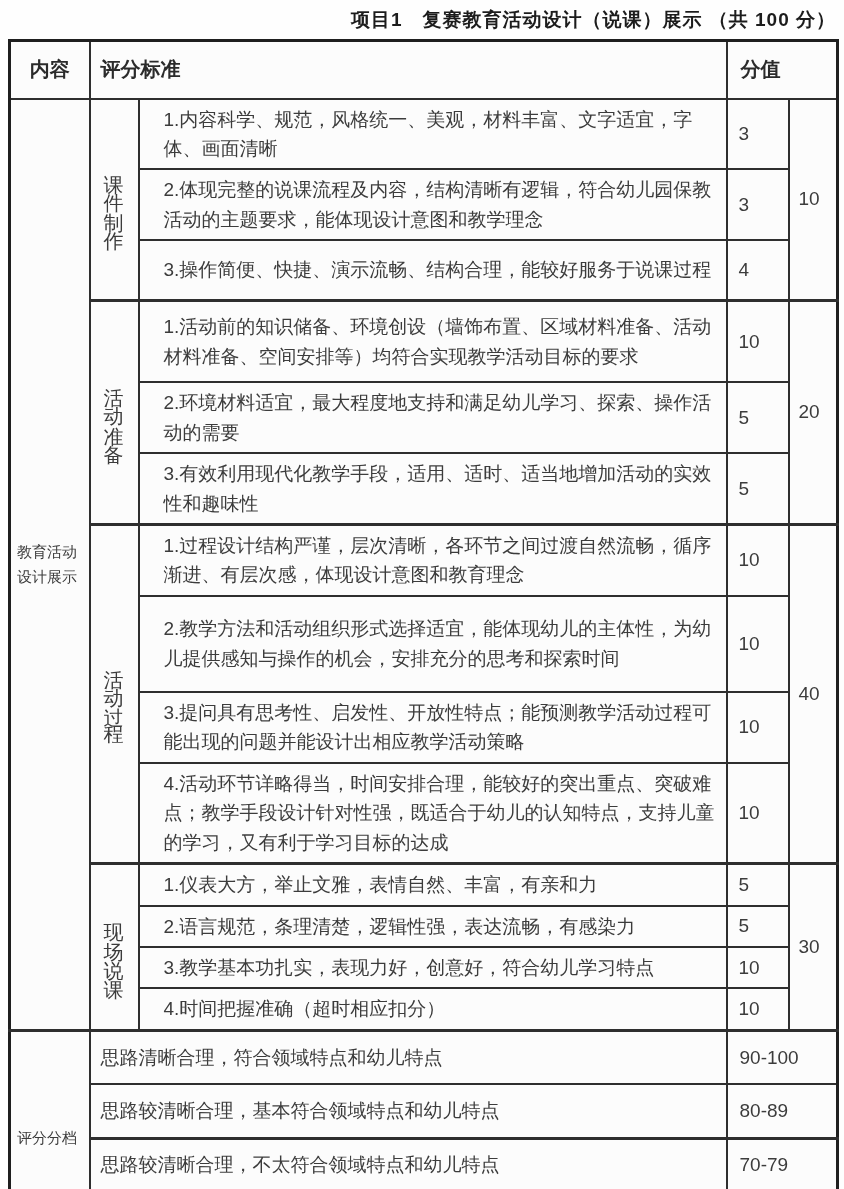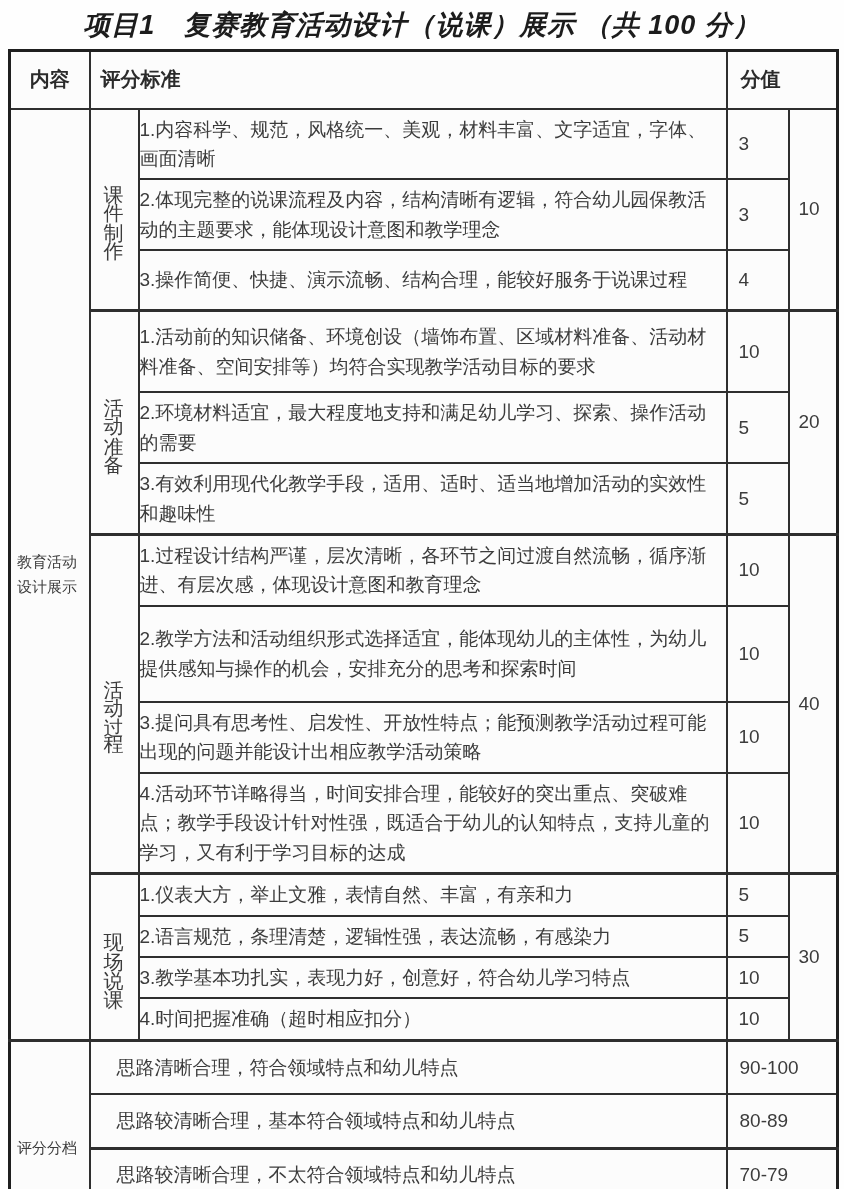--- a/index.html
+++ b/index.html
@@ -5,27 +5,26 @@
   * { box-sizing: border-box; }
   html, body {
     margin: 0; padding: 0;
     width: 844px; min-height: 1189px;
     background: #fefefe;
     font-family: "Liberation Sans", sans-serif;
     color: #3c3c3c;
   }
   .page { padding: 3px 8px 8px 8px; }
   .title {
-    font-size: 27px;
+    font-size: 19px;
     font-weight: 700;
     color: #1c1c1c;
-    text-align: center;
+    text-align: right;
     padding: 4px 0 6px 0;
     letter-spacing: 1px;
-    font-style: italic;
   }
   table.rubric {
     border-collapse: collapse;
     table-layout: fixed;
     width: 828px;
     border: 3px solid #1f1f1f;
     background: #fcfcfc;
   }
   .rubric th, .rubric td {
     border: 2px solid #2f2f2f;
@@ -51,33 +50,33 @@
     display: inline-block;
     writing-mode: vertical-rl;
     text-orientation: upright;
     letter-spacing: 0.95em;
     font-size: 20px;
     line-height: 1.1;
   }
   .criteria {
     font-size: 19px;
     line-height: 1.55;
-    padding: 5px 10px 5px 0;
+    padding: 5px 10px 5px 24px;
     text-align: left;
     margin-left: 18px;
   }
   .score, .subtotal {
     font-size: 19px;
     padding-left: 11px;
     text-align: left;
   }
   .subtotal { padding-left: 9px; }
   .tier-text {
     font-size: 19px;
-    padding-left: 26px;
+    padding-left: 10px;
     text-align: left;
   }
   .tier-range {
     font-size: 19px;
     padding-left: 12px;
     text-align: left;
   }
   tr.thick-top td { border-top-width: 3px; }
 </style>
 </head>

